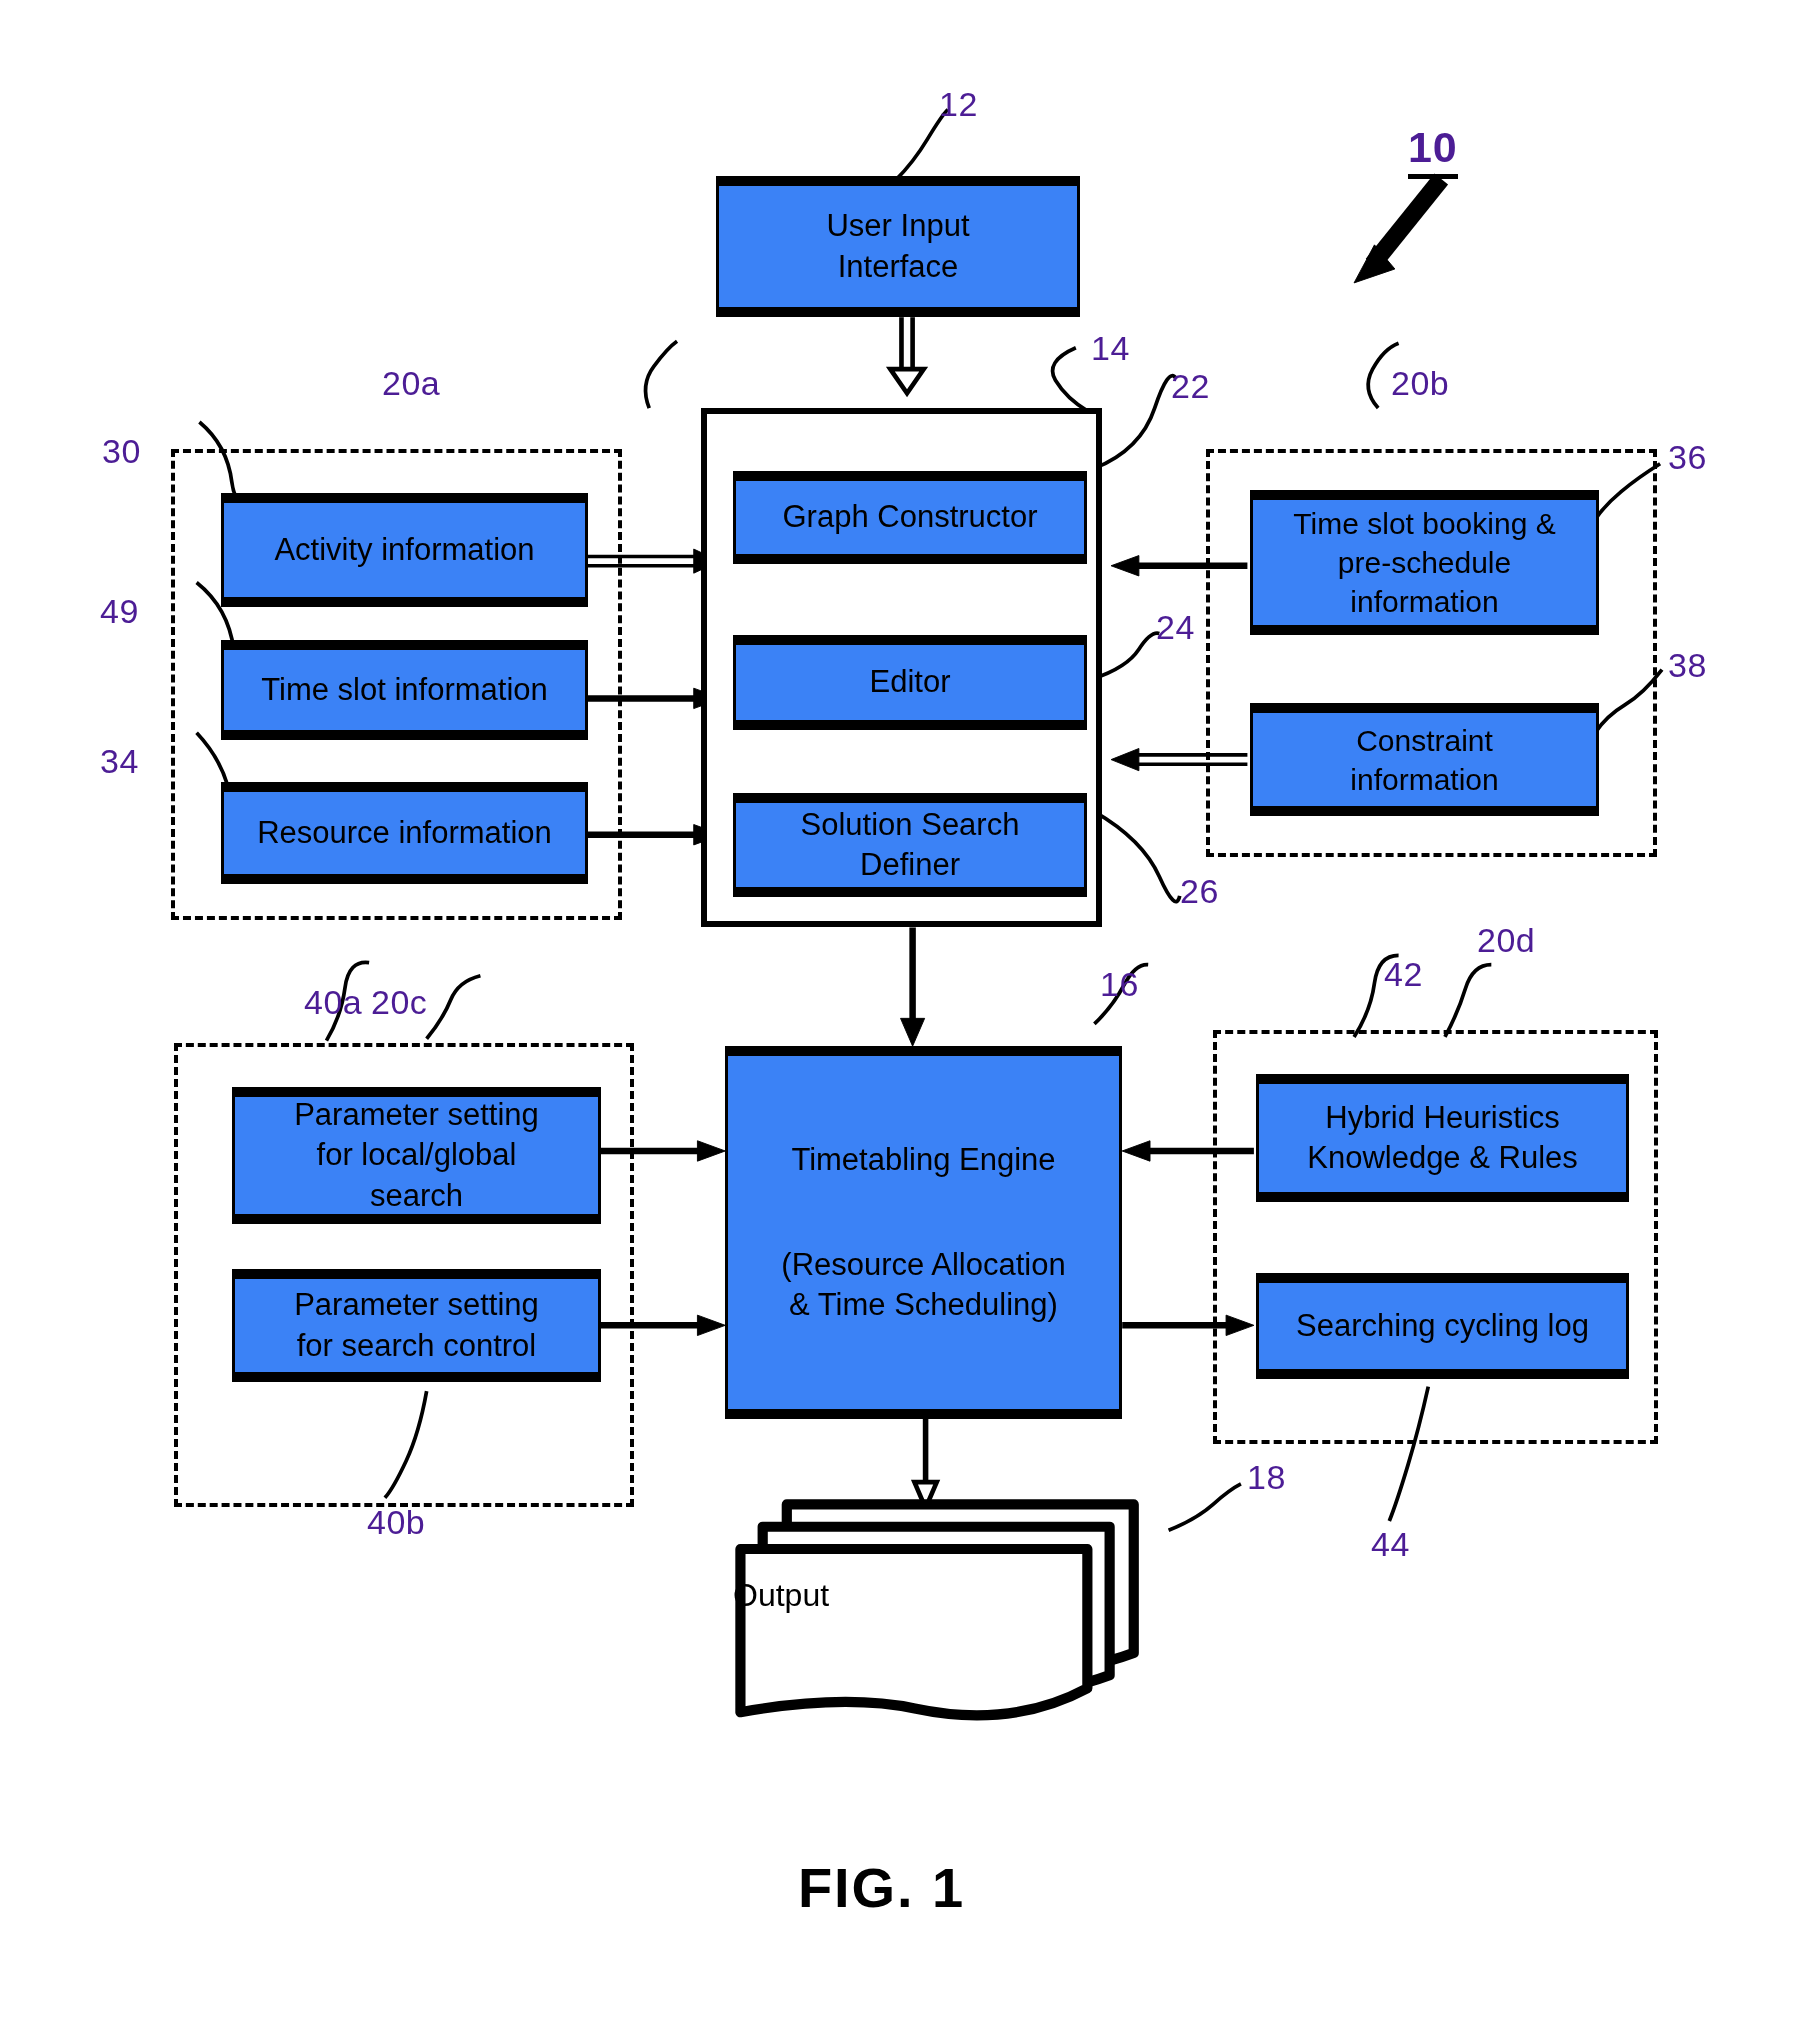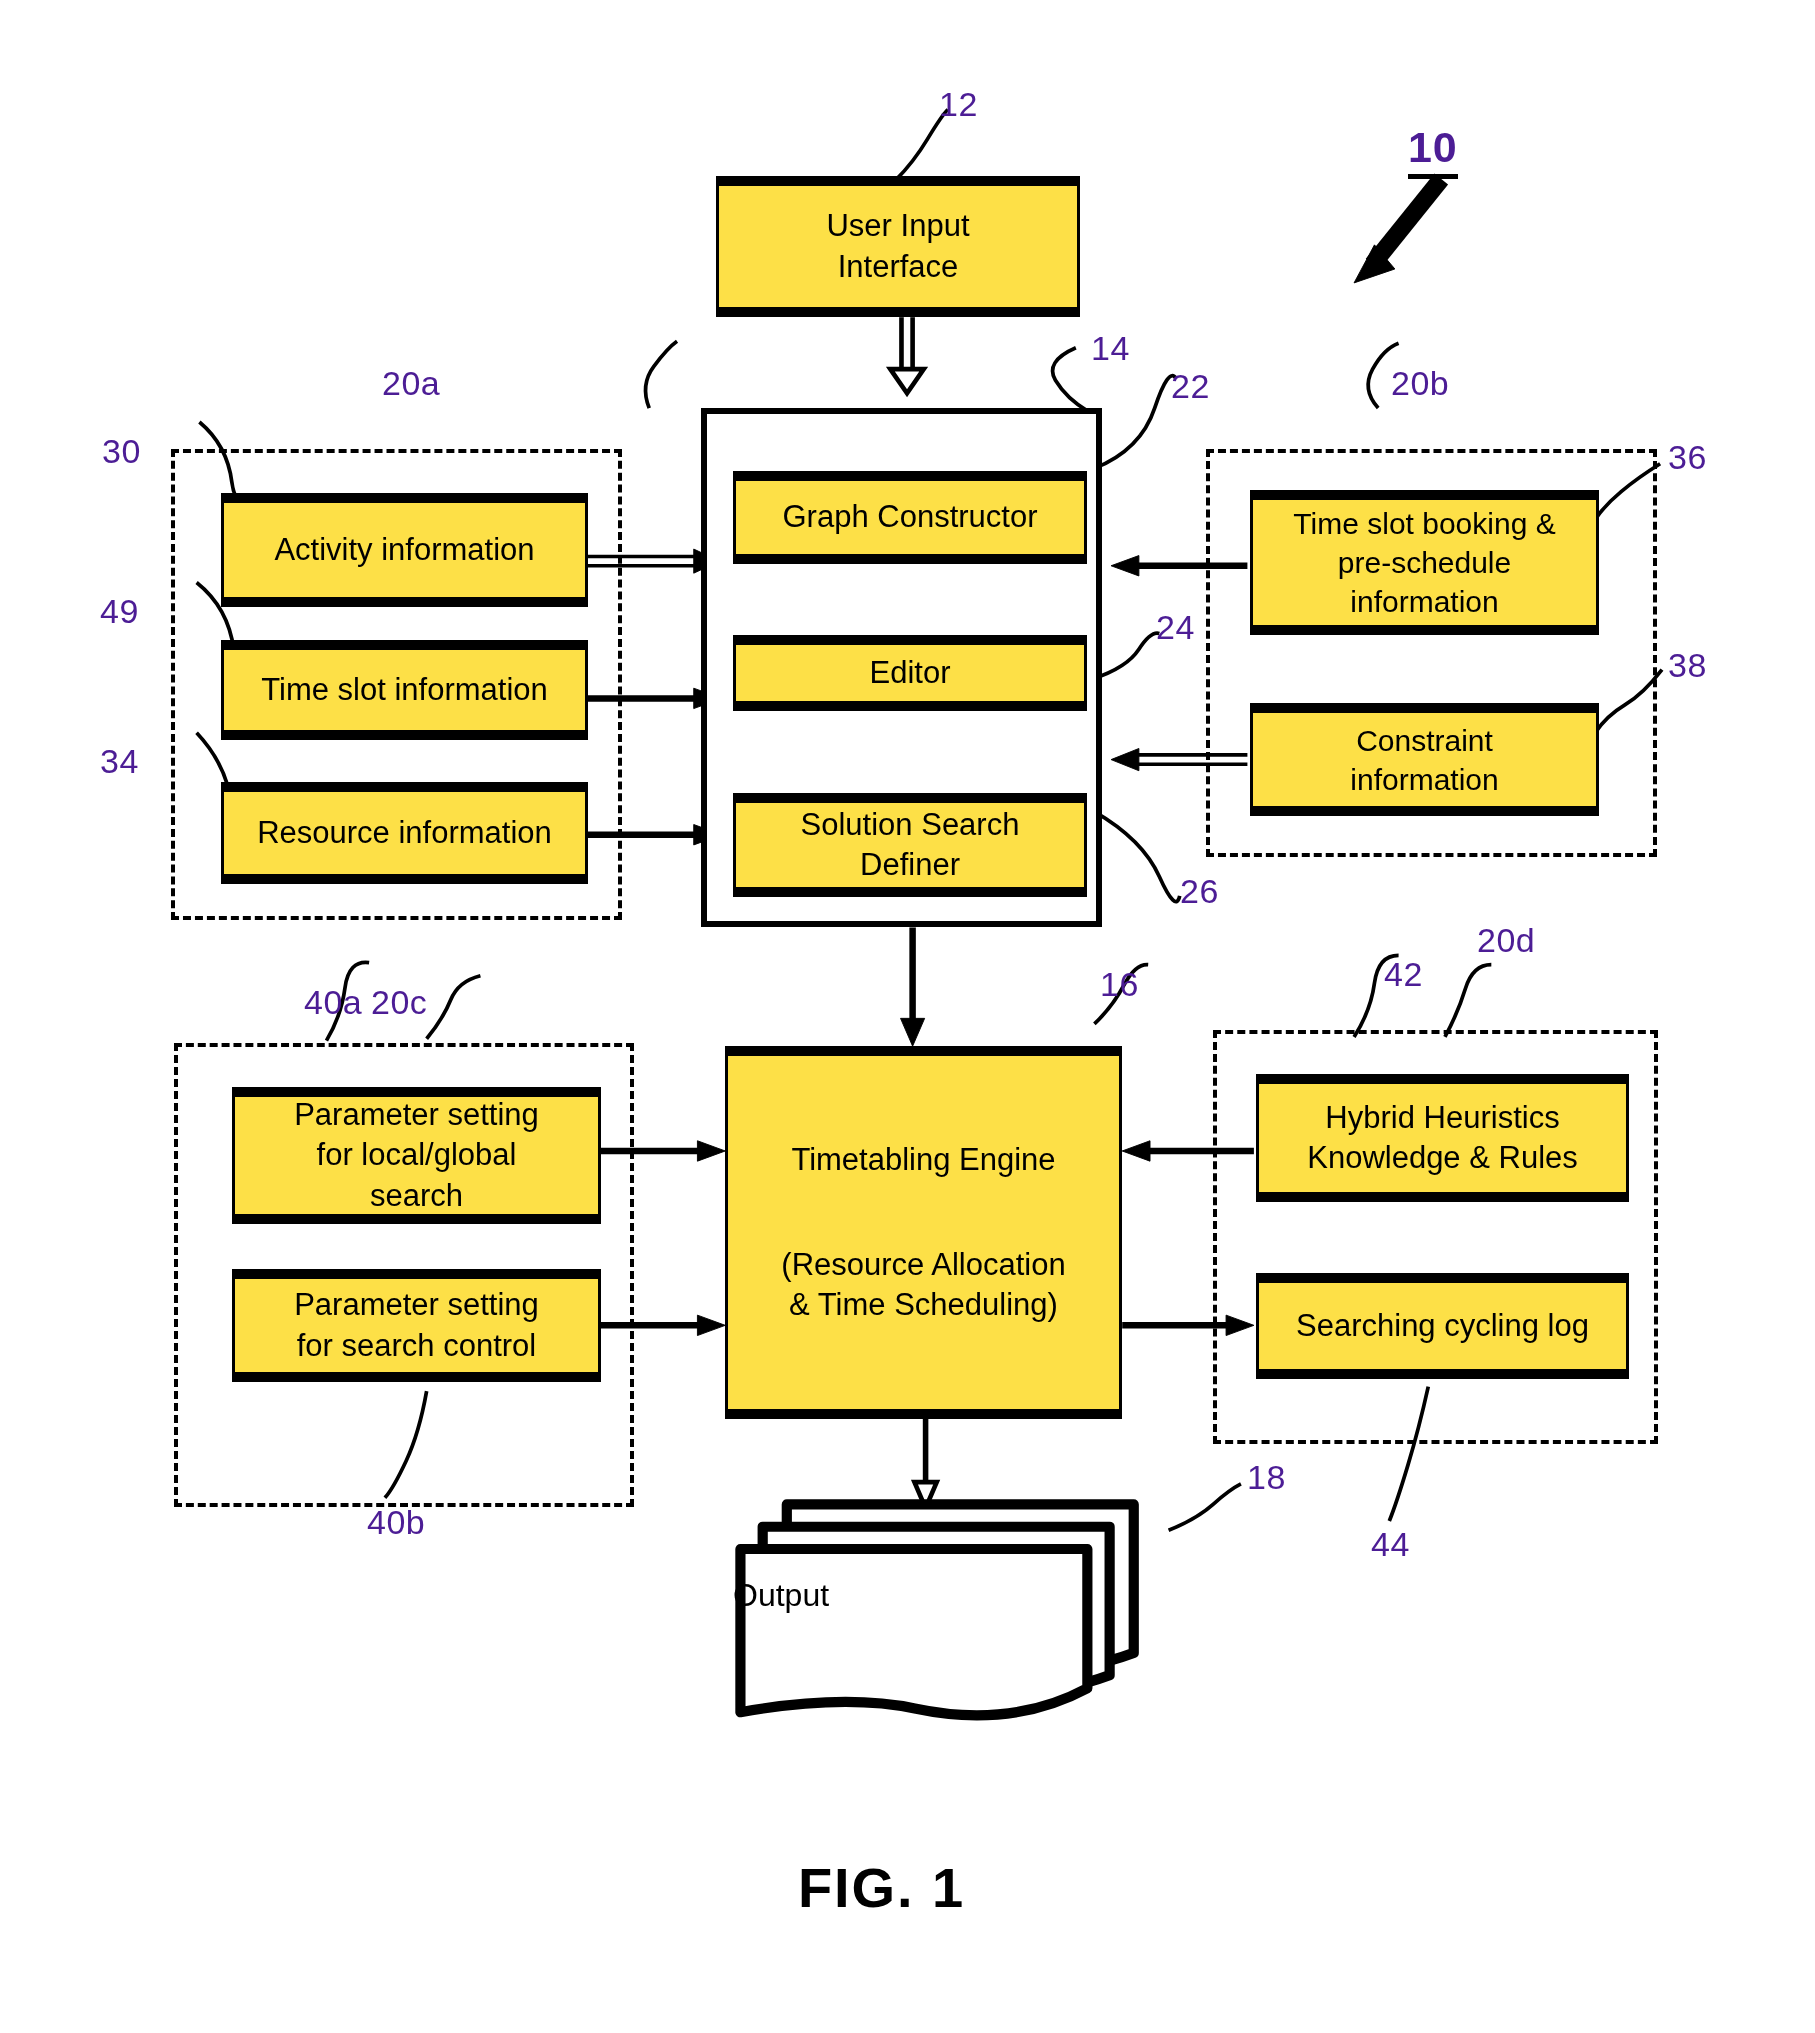--- a/index.html
+++ b/index.html
@@ -17,21 +17,21 @@
     width: 1815px;
     height: 2033px;
     background: #ffffff;
     overflow: hidden;
   }
 
   
   .box {
     position: absolute;
     box-sizing: border-box;
-    background: #fde047;
+    background: #3b82f6;
     border: 3.7px solid #000000;
     border-top-width: 10.2px;
     border-bottom-width: 10.2px;
     display: flex;
     align-items: center;
     justify-content: center;
     text-align: center;
     line-height: 1.30;
     color: #000;
   }
@@ -210,21 +210,21 @@
   <div class="ref big" style="left:1408px; top:123px;">10</div>
 
   <div class="plainbox" style="left:701px; top:408px; width:401px; height:519px;"></div>
   <div class="ref" style="left:1091px; top:329px;">14</div>
 
   <div class="box t-lg" style="left:733px; top:471px; width:354px; height:93px;">
     <span class="cap">Graph Constructor</span>
   </div>
   <div class="ref" style="left:1171px; top:367px;">22</div>
 
-  <div class="box t-lg" style="left:733px; top:635px; width:354px; height:76px;">
+  <div class="box t-lg" style="left:733px; top:635px; width:354px; height:95px;">
     <span class="cap">Editor</span>
   </div>
   <div class="ref" style="left:1156px; top:608px;">24</div>
 
   <div class="box t-lg" style="left:733px; top:793px; width:354px; height:104px;">
     <span class="cap">Solution Search
 Definer</span>
   </div>
   <div class="ref" style="left:1180px; top:872px;">26</div>
 

